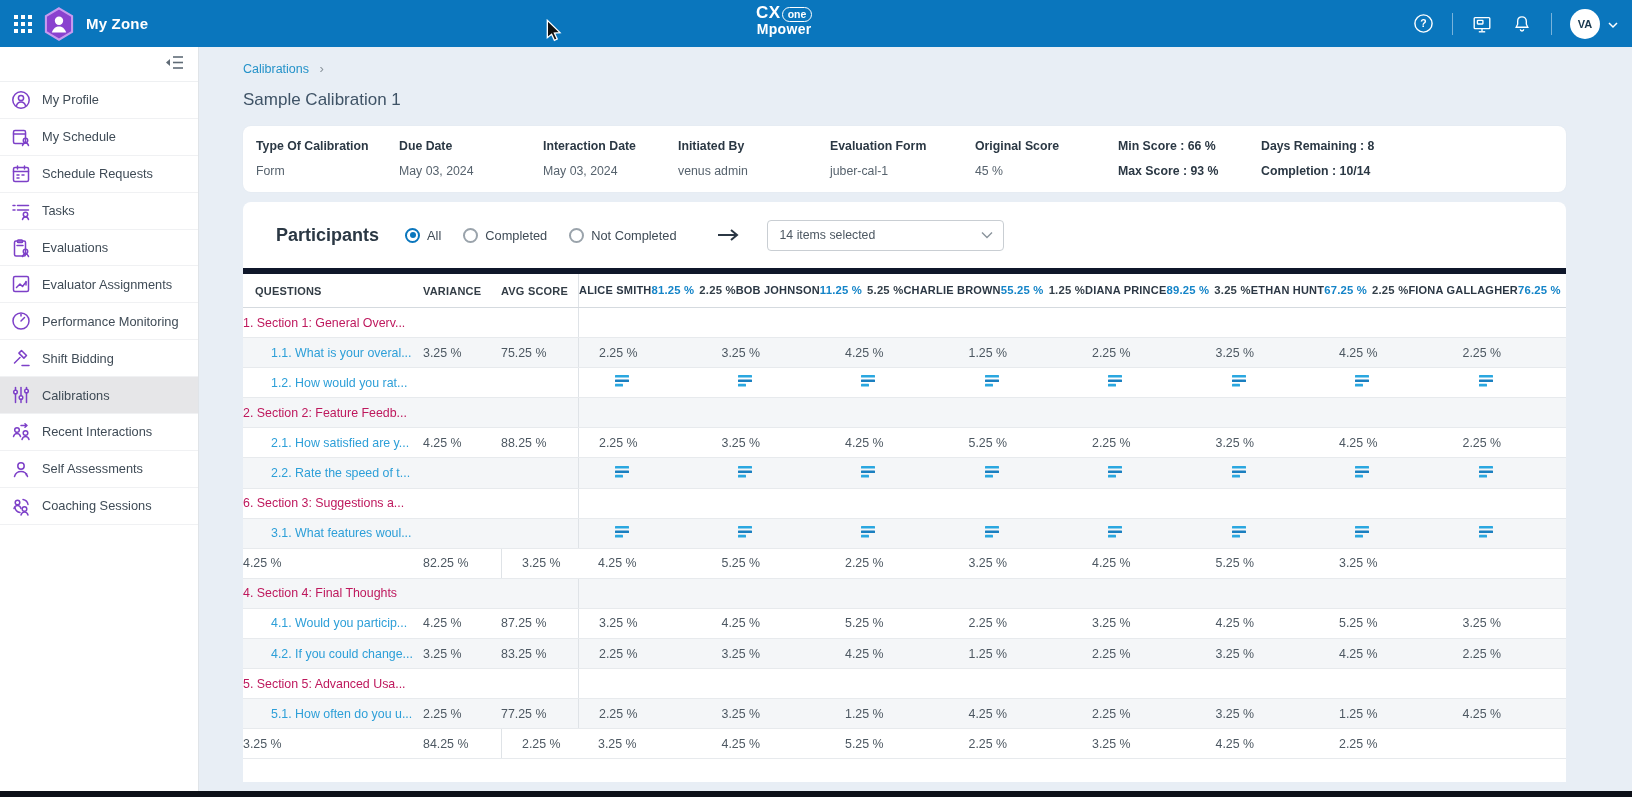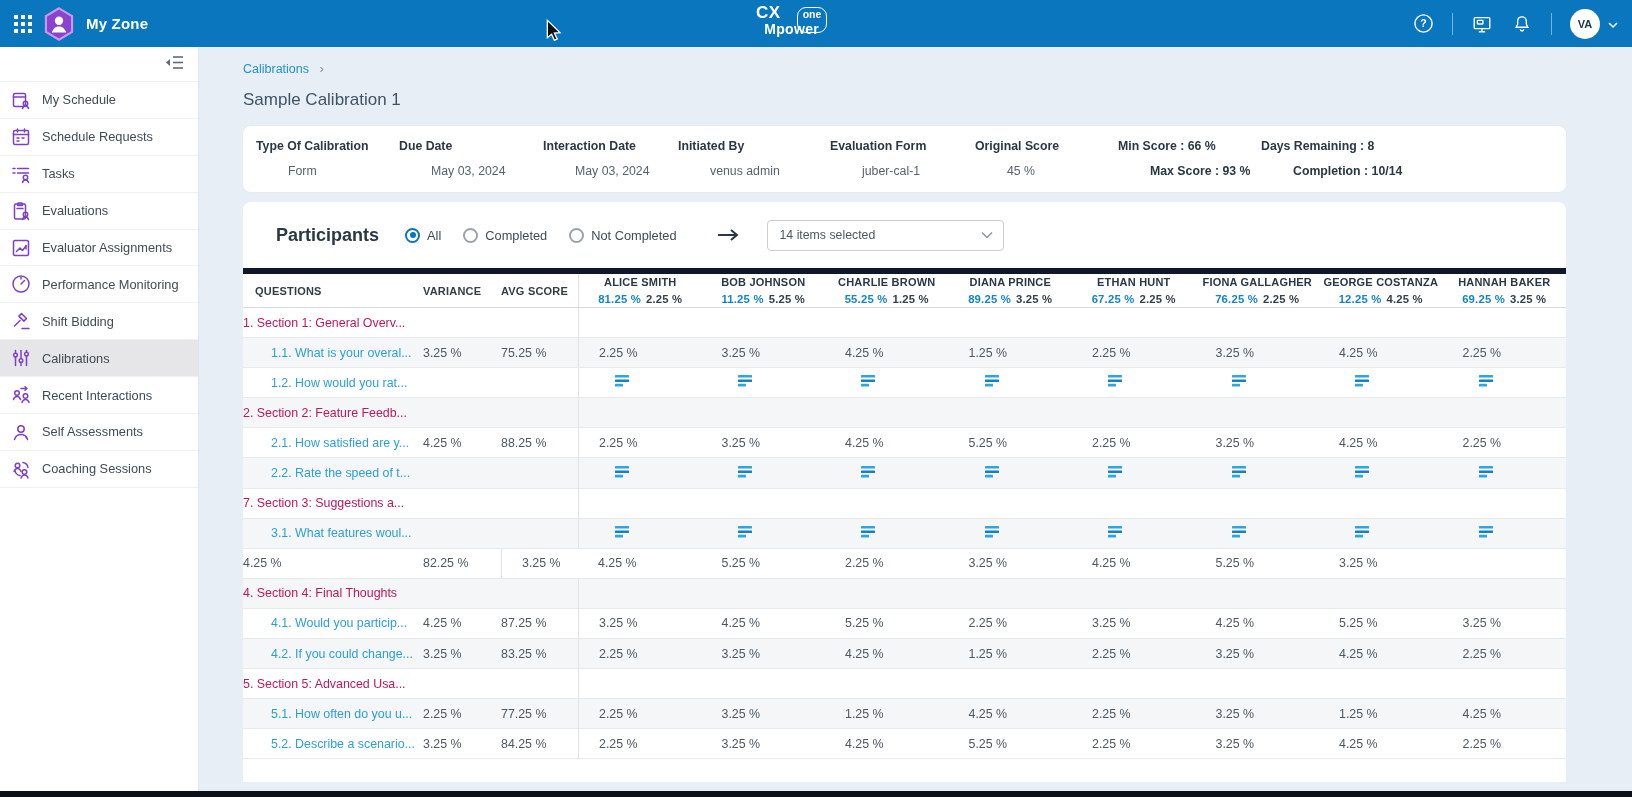--- a/index.html
+++ b/index.html
@@ -6,21 +6,21 @@
   html,body { width:1632px; height:797px; overflow:hidden; font-family:"Liberation Sans",sans-serif; background:#e8eef5; }
 
   
   .topbar { position:relative; height:47px; background:#0a76bd; display:flex; align-items:center; padding:0 14px 0 8px; color:#fff; z-index:5; }
   .waffle { display:grid; grid-template-columns:repeat(3,4px); grid-gap:3px; margin:0 10px 0 6px; cursor:pointer; }
   .waffle i { width:4px; height:4px; background:#fff; display:block; }
   .hexwrap { width:34px; height:36px; margin-right:10px; display:flex; align-items:center; justify-content:center; }
   .app-title { font-size:15px; font-weight:bold; letter-spacing:.2px; }
   .brand { position:absolute; left:756px; top:4px; text-align:center; line-height:1.05; }
   .brand .cx { font-size:17px; font-weight:bold; letter-spacing:.5px; }
-  .brand .one { font-size:10.5px; font-weight:bold; border:1.5px solid #fff; border-radius:9px; padding:0 5px 12px 5px; margin-left:16px; }
+  .brand .one { font-size:10.5px; font-weight:bold; border:1.5px solid #fff; border-radius:9px; padding:0 5px 1px 5px; margin-left:1px; }
   .brand .mpower { font-size:14px; font-weight:bold; letter-spacing:.3px; }
   .topbar-right { margin-left:auto; display:flex; align-items:center; gap:18px; }
   .tb-icon { width:22px; height:22px; display:flex; align-items:center; justify-content:center; cursor:pointer; }
   .tb-divider { width:1px; height:22px; background:rgba(255,255,255,.45); }
   .avatar { width:30px; height:30px; border-radius:50%; background:#fff; color:#17374d; font-size:11px; font-weight:bold; display:flex; align-items:center; justify-content:center; cursor:pointer; }
   .avatar-caret { margin-left:-10px; }
 
   
   .shell { display:flex; height:744px; }
   .sidebar { width:199px; background:#fff; border-right:1px solid #e0e4e8; flex-shrink:0; }
@@ -34,42 +34,42 @@
   .main { flex:1; padding:14px 0 0 44px; position:relative; }
   .breadcrumb { font-size:12.5px; margin-bottom:14px; }
   .breadcrumb a { color:#2492c9; text-decoration:none; cursor:pointer; }
   .breadcrumb .sep { color:#8a949c; margin-left:7px; font-size:13px; }
   .page-title { font-size:17px; font-weight:400; color:#3f5366; margin-bottom:16px; }
 
   
   .summary-card { width:1323px; background:#fff; border-radius:8px; padding:13px 0 14px 13px; display:flex; box-shadow:0 0 2px rgba(0,0,0,.04); }
   .sum-col { padding-right:8px; }
   .sum-label { font-size:12.3px; font-weight:bold; color:#2b3844; margin-bottom:11px; white-space:nowrap; }
-  .sum-value { font-size:12.3px; color:#57636e; white-space:nowrap;margin-left:32px; }
+  .sum-value { font-size:12.3px; color:#57636e; white-space:nowrap; }
   .sum-col.boldcol .sum-value { font-weight:bold; color:#2b3844; }
 
   
   .table-card { width:1323px; background:#fff; border-radius:8px 8px 0 0; margin-top:10px; height:580px; overflow:hidden; }
   .participants-row { height:66px; display:flex; align-items:center; padding-left:25px; }
   .p-label { font-size:18px; font-weight:bold; color:#2b3844; margin-right:26px;padding-left:8px; }
   .radio-opt { display:flex; align-items:flex-end; margin-right:22px; cursor:pointer; }
   .radio-circle { width:15px; height:15px; border-radius:50%; border:2px solid #9aa3ab; margin-right:7px; position:relative; background:#fff; }
   .radio-opt.selected .radio-circle { border-color:#0a76bd; }
   .radio-opt.selected .radio-circle::after { content:""; position:absolute; left:2.5px; top:2.5px; width:6px; height:6px; border-radius:50%; background:#0a76bd; }
   .radio-label { font-size:12.8px; color:#3f4b56; }
   .flow-arrow { margin:0 28px 0 18px; display:flex; align-items:center; }
   .dropdown { width:237px; height:31px; border:1px solid #c9ced3; border-radius:4px; display:flex; align-items:center; padding:0 10px 0 12px; cursor:pointer; background:#fff; }
   .dropdown span { font-size:12.3px; color:#4d5862; flex:1; }
 
   .grid-table { width:100%; }
   .t-row { display:grid; grid-template-columns:180px 78px 77px repeat(8,1fr); align-items:stretch; }
   .t-head { height:40px; border-top:6px solid #0f172a; border-bottom:1px solid #d5dadf; }
   .h-cell { display:flex; align-items:center; font-size:11px; font-weight:bold; color:#333d46; letter-spacing:.2px; }
   .h-q { padding-left:12px; }
-  .h-part { flex-direction:column; justify-content:flex-end; border-left:none; text-align:center; line-height:1.5; }
+  .h-part { flex-direction:row; justify-content:flex-end; border-left:none; text-align:center; line-height:1.5; }
   .h-part.first { border-left:1px solid #dfe3e7; }
   .p-name { font-size:11px; font-weight:bold; color:#2b3744; white-space:nowrap; }
   .p-scores { font-size:11.3px; font-weight:bold; color:#333f49; white-space:nowrap; }
   .p-scores .sc { color:#1484c8; margin-right:5px; }
 
   .b-row { height:30.1px; border-bottom:1px solid #e7eaed; font-size:12.4px; }
   .b-row.alt { background:#f4f6f8; }
   .c { display:flex; align-items:center; color:#4d5862; }
   .c.qsec { color:#be185d; }
   .c.qlink { padding-left:28px; }
@@ -149,20 +149,30 @@
             <line x1="8" y1="7.5" x2="18" y2="7.5"></line>
             <line x1="8" y1="13" x2="18" y2="13"></line>
           <path d="M5 4v7L1 7.5z" fill="#5f6b76" stroke="none"></path>
         </svg>
       </span>
     </div>
     <div class="side-items" id="side-items">
         <div class="side-item">
           <span class="s-icon">
             <svg width="20" height="20" viewBox="0 0 20 20" fill="none" stroke="#7d40c8" stroke-width="1.5" stroke-linecap="round" stroke-linejoin="round">
+              <circle cx="10" cy="10" r="8.2"></circle>
+              <circle cx="10" cy="8" r="2.6"></circle>
+              <path d="M5.5 15.5c.9-2.6 2.6-3.6 4.5-3.6s3.6 1 4.5 3.6"></path>
+            </svg>
+          </span>
+                 <span class="s-label">My Profile</span>
+        </div>
+        <div class="side-item">
+          <span class="s-icon">
+            <svg width="20" height="20" viewBox="0 0 20 20" fill="none" stroke="#7d40c8" stroke-width="1.5" stroke-linecap="round" stroke-linejoin="round">
               <rect x="2.5" y="3.5" width="12" height="13" rx="1.5"></rect>
               <line x1="2.5" y1="7" x2="14.5" y2="7"></line>
               <circle cx="14.5" cy="13.5" r="2.2"></circle>
               <path d="M11.5 18.5c.4-1.6 1.5-2.4 3-2.4s2.6.8 3 2.4"></path>
             </svg>
           </span>
                  <span class="s-label">My Schedule</span>
         </div>
         <div class="side-item">
           <span class="s-icon">
@@ -567,21 +577,21 @@
             </div>
             <div class="c pcell ">
                 <span class="resp-icon"><svg width="15" height="12" viewBox="0 0 15 12">
   <rect x="0" y="0" width="14" height="2.6" rx="0.5" fill="#2aa7e0"></rect>
   <rect x="0" y="4.4" width="14" height="2.6" rx="0.5" fill="#1a7fc0"></rect>
   <rect x="0" y="8.8" width="8" height="2.6" rx="0.5" fill="#2aa7e0"></rect>
                 </svg></span>
             </div>
           </div>
           <div class="b-row t-row">
-            <div class="c qsec" style="grid-column:1/4">7. Section 3: Suggestions a...</div>
+            <div class="c qsec" style="grid-column:1/4">6. Section 3: Suggestions a...</div>
                    <div class="c secrest first" style="grid-column:4/-1"></div>
           </div>
           <div class="b-row t-row alt">
             <div class="c qlink">
               <a>3.1. What features woul...</a>
             </div>
              <div class="c"></div>
              <div class="c"></div>
             <div class="c pcell first">
                 <span class="resp-icon"><svg width="15" height="12" viewBox="0 0 15 12">
@@ -699,23 +709,20 @@
             <div class="c pcell first">2.25 %</div>
             <div class="c pcell ">3.25 %</div>
             <div class="c pcell ">1.25 %</div>
             <div class="c pcell ">4.25 %</div>
             <div class="c pcell ">2.25 %</div>
             <div class="c pcell ">3.25 %</div>
             <div class="c pcell ">1.25 %</div>
             <div class="c pcell ">4.25 %</div>
           </div>
           <div class="b-row t-row">
-            <div class="c qlink">
-              <a>5.2. Describe a scenario...</a>
-            </div>
              <div class="c">3.25 %</div>
              <div class="c">84.25 %</div>
             <div class="c pcell first">2.25 %</div>
             <div class="c pcell ">3.25 %</div>
             <div class="c pcell ">4.25 %</div>
             <div class="c pcell ">5.25 %</div>
             <div class="c pcell ">2.25 %</div>
             <div class="c pcell ">3.25 %</div>
             <div class="c pcell ">4.25 %</div>
             <div class="c pcell ">2.25 %</div>

